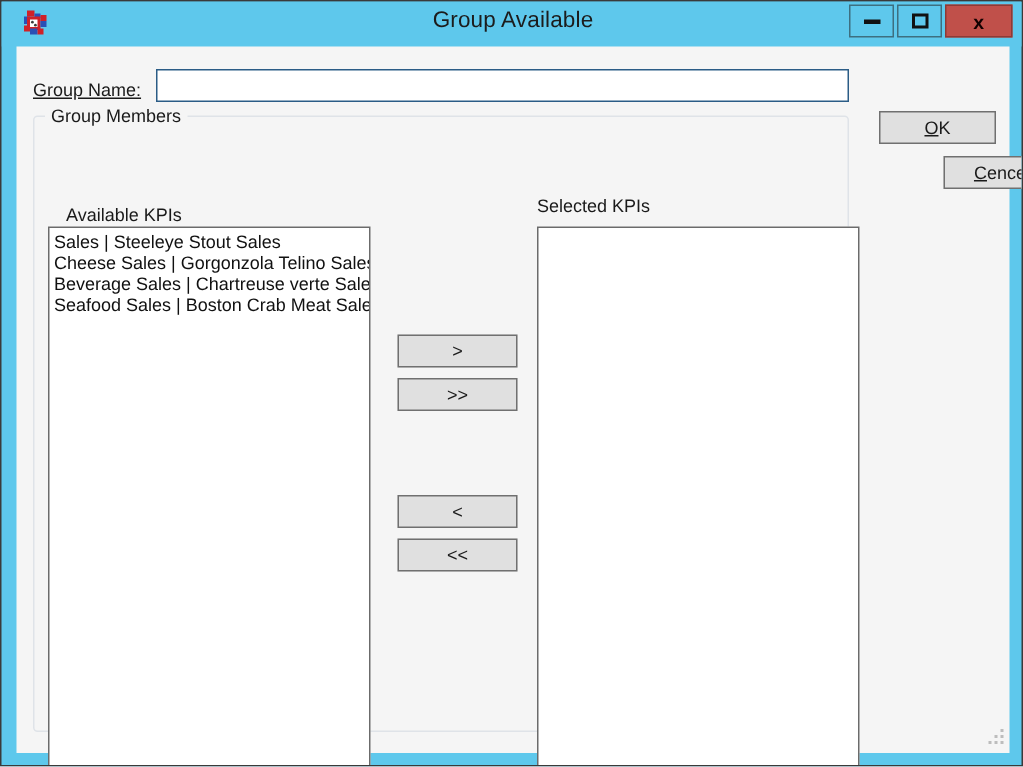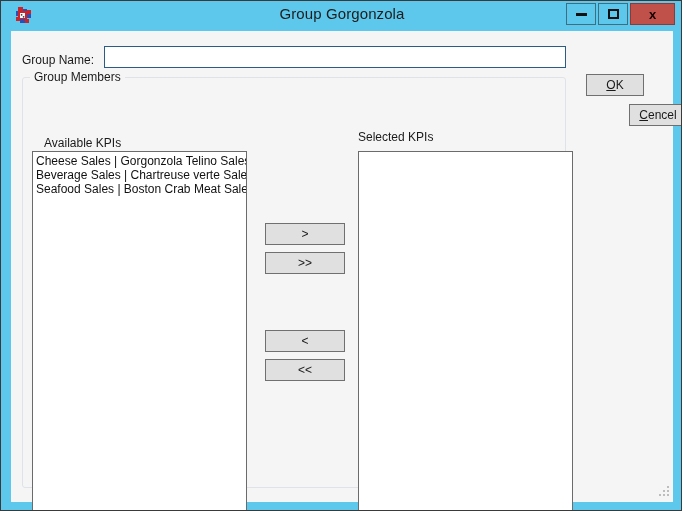--- a/index.html
+++ b/index.html
@@ -90,20 +90,21 @@
     height: 471px;
     background: #f5f5f5;
     box-sizing: border-box;
   }
   
   .lbl-group-name {
     position: absolute;
     left: 11px; top: 22px;
     font-size: 12px;
     color: #1a1a1a;
+    text-decoration: underline;
   }
   .input-group-name {
     position: absolute;
     left: 93px; top: 15px;
     width: 462px;
     height: 22px;
     box-sizing: border-box;
     border: 1px solid #2b5c86;
     background: #ffffff;
     font-family: "Liberation Sans", sans-serif;
@@ -185,21 +186,21 @@
     text-align: center;
     padding: 0;
   }
   .xferbtn.b1 { left: 254px; top: 192px; }
   .xferbtn.b2 { left: 254px; top: 221px; }
   .xferbtn.b3 { left: 254px; top: 299px; }
   .xferbtn.b4 { left: 254px; top: 328px; }
   
   .sidebtn {
     position: absolute;
-    width: 58px;
+    width: 78px;
     height: 22px;
     box-sizing: border-box;
     background: #e0e0e0;
     border: 1px solid #707070;
     font-family: "Liberation Sans", sans-serif;
     font-size: 12px;
     color: #1a1a1a;
     line-height: 20px;
     text-align: center;
     padding: 0;
@@ -235,21 +236,21 @@
         <rect x="4" y="5" width="9" height="9" fill="#cf2128"></rect>
         <rect x="6" y="7" width="5" height="5" fill="#ffffff"></rect>
         <circle cx="7.6" cy="8.8" r="0.9" fill="#3a3a3a"></circle>
         <circle cx="9.6" cy="10.8" r="0.9" fill="#3a3a3a"></circle>
         <rect x="13" y="8" width="4" height="4" fill="#2b4fb5"></rect>
         <rect x="2" y="11" width="4" height="4" fill="#cf2128"></rect>
         <rect x="6" y="13" width="5" height="4" fill="#2b4fb5"></rect>
         <rect x="11" y="13" width="4" height="4" fill="#cf2128"></rect>
       </svg>
     </span>
-    <div class="title-text">Group Gorgonzola</div>
+    <div class="title-text">Group Available</div>
     <div class="winbtns">
       <div class="winbtn">
         <span class="glyph-min"></span>
       </div>
       <div class="winbtn">
         <span class="glyph-max"></span>
       </div>
       <div class="winbtn close">
         <span>x</span>
       </div>
@@ -259,20 +260,21 @@
   <div class="client">
 
     <label class="lbl-group-name">Group Name:</label>
     <input class="input-group-name" type="text" autofocus="" placeholder="" style="">
 
     <div class="groupbox"></div>
     <div class="groupbox-legend">Group Members</div>
 
     <div class="lbl-available">Available KPIs</div>
     <div class="listbox available">
+      <div class="list-item">Sales | Steeleye Stout Sales</div>
       <div class="list-item">Cheese Sales | Gorgonzola Telino Sales</div>
       <div class="list-item">Beverage Sales | Chartreuse verte Sales</div>
       <div class="list-item">Seafood Sales | Boston Crab Meat Sales</div>
     </div>
 
     <div class="lbl-selected">Selected KPIs</div>
     <div class="listbox selected"></div>
 
     <button class="xferbtn b1">&gt;</button>
     <button class="xferbtn b2">&gt;&gt;</button>

